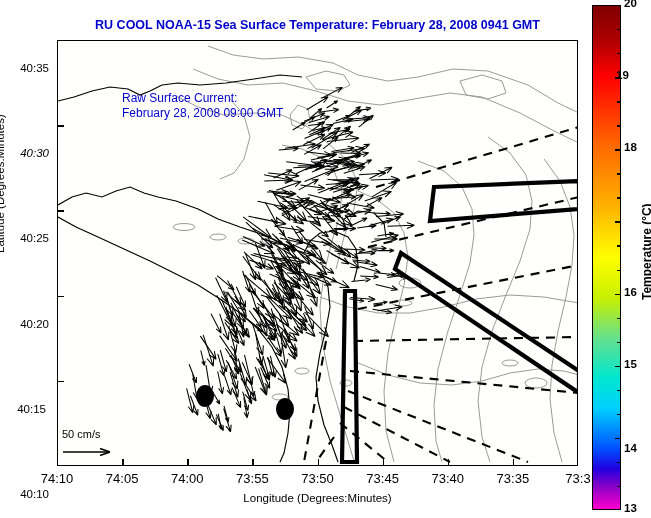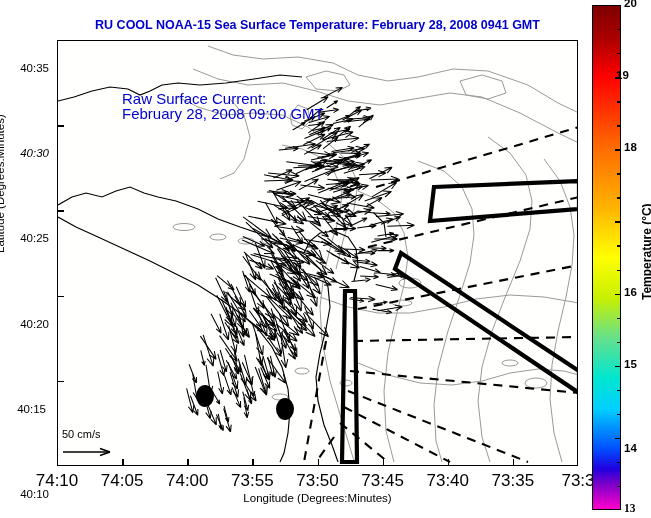--- a/index.html
+++ b/index.html
@@ -10,32 +10,32 @@
   
   #title{position:absolute;left:57px;top:18px;width:521px;text-align:center;
          font-size:12.5px;font-weight:bold;color:#0000cc;white-space:nowrap;}
 
   
   #plot{position:absolute;left:57px;top:40px;width:521px;height:426px;
         border:1.4px solid #000;box-sizing:border-box;background:#fffffe;overflow:hidden;}
   #plotsvg{position:absolute;left:0;top:0;width:521px;height:426px;}
 
   
-  #annot{position:absolute;left:64px;top:50px;font-size:15px;color:#0000cc;
+  #annot{position:absolute;left:64px;top:50px;font-size:12px;color:#0000cc;
          line-height:15px;white-space:nowrap;}
 
   
   #scalewrap{position:absolute;left:62px;top:428px;white-space:nowrap;}
   #scaletext{font-size:11px;color:#000;}
   #scalearrowbox{margin-top:4px;width:60px;height:12px;position:relative;}
 
   
   .ytick{position:absolute;right:584px;font-size:11.5px;color:#000;
          text-align:right;white-space:nowrap;margin-top:30px;}
-  .xtick{position:absolute;font-size:17px;color:#000;
+  .xtick{position:absolute;font-size:13px;color:#000;
          text-align:center;white-space:nowrap;}
   .ytmark{position:absolute;left:-7px;width:7px;height:1.4px;background:#000;}
   .xtmark{position:absolute;bottom:-7px;width:1.4px;height:7px;background:#000;}
 
   #ylabel{position:absolute;left:-6px;top:253px;font-size:11.5px;
           transform:rotate(-90deg);transform-origin:0 0;white-space:nowrap;}
   #xlabel{position:absolute;left:57px;top:492px;width:521px;text-align:center;
           font-size:11.5px;white-space:nowrap;}
 
   
@@ -532,17 +532,17 @@
       <div class="cbmark minor" style="top: 317.619px; left: 617px;"></div>
       <div class="cbmark minor" style="top: 341.667px; left: 617px;"></div>
       <div class="cbtick" style="top: 357.714px; left: 624px;">15</div>
       <div class="cbmark" style="top: 365.714px; left: 615px;"></div>
       <div class="cbmark minor" style="top: 389.762px; left: 617px;"></div>
       <div class="cbmark minor" style="top: 413.81px; left: 617px;"></div>
       <div class="cbtick" style="top: 429.857px; left: 624px; margin-top: 12px;">14</div>
       <div class="cbmark" style="top: 437.857px; left: 615px;"></div>
       <div class="cbmark minor" style="top: 461.905px; left: 617px;"></div>
       <div class="cbmark minor" style="top: 485.952px; left: 617px;"></div>
-      <div class="cbtick" style="top: 502px; left: 624px; font-family: Liberation Serif, serif;">13</div>
+      <div class="cbtick" style="top: 502px; left: 624px;">13</div>
     </div>
   <div id="cblabel">Temperature (°C)</div>
 
 </div>
 
 </body></html>

